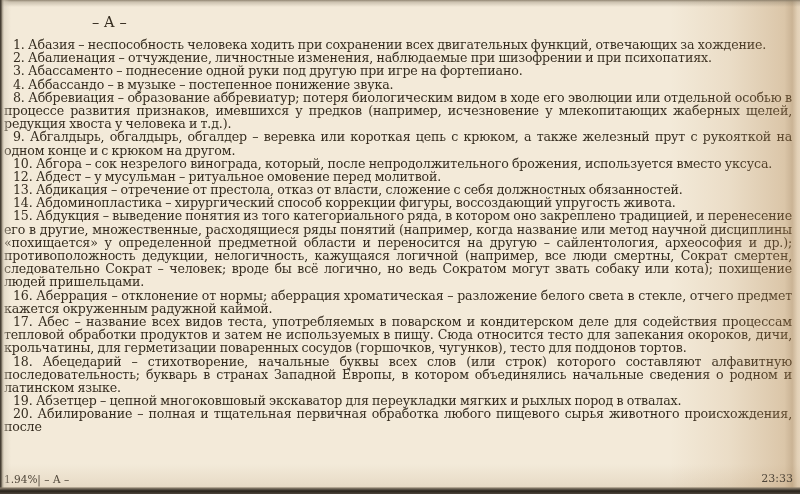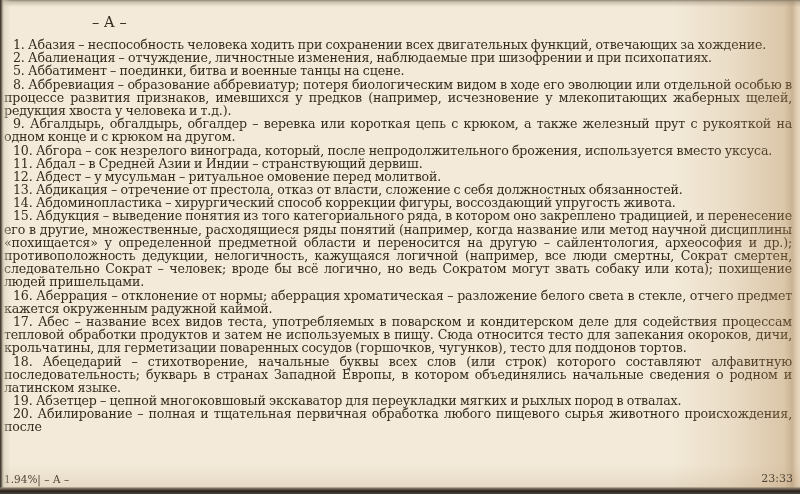--- a/index.html
+++ b/index.html
@@ -76,25 +76,25 @@
 </head>
 <body>
 
 <div class="screen">
 
   <div class="chapter-header">– А –</div>
 
   <div class="text-area">
       <p class="entry">1. Абазия – неспособность человека ходить при сохранении всех двигательных функций, отвечающих за хождение.</p>
       <p class="entry">2. Абалиенация – отчуждение, личностные изменения, наблюдаемые при шизофрении и при психопатиях.</p>
-      <p class="entry">5. Аббатимент – поединки, битва и военные танцы на сцене.</p>
+      <p class="entry">3. Абассаменто – поднесение одной руки под другую при игре на фортепиано.</p>
+      <p class="entry">4. Аббассандо – в музыке – постепенное понижение звука.</p>
       <p class="entry">8. Аббревиация – образование аббревиатур; потеря биологическим видом в ходе его эволюции или отдельной особью в процессе развития признаков, имевшихся у предков (например, исчезновение у млекопитающих жаберных щелей, редукция хвоста у человека и т.д.).</p>
       <p class="entry">9. Абгалдырь, обгалдырь, обгалдер – веревка или короткая цепь с крюком, а также железный прут с рукояткой на одном конце и с крюком на другом.</p>
       <p class="entry">10. Абгора – сок незрелого винограда, который, после непродолжительного брожения, используется вместо уксуса.</p>
-      <p class="entry">11. Абдал – в Средней Азии и Индии – странствующий дервиш.</p>
       <p class="entry">12. Абдест – у мусульман – ритуальное омовение перед молитвой.</p>
       <p class="entry">13. Абдикация – отречение от престола, отказ от власти, сложение с себя должностных обязанностей.</p>
       <p class="entry">14. Абдоминопластика – хирургический способ коррекции фигуры, воссоздающий упругость живота.</p>
       <p class="entry">15. Абдукция – выведение понятия из того категориального ряда, в котором оно закреплено традицией, и перенесение его в другие, множественные, расходящиеся ряды понятий (например, когда название или метод научной дисциплины «похищается» у определенной предметной области и переносится на другую – сайлентология, археософия и др.); противоположность дедукции, нелогичность, кажущаяся логичной (например, все люди смертны, Сократ смертен, следовательно Сократ – человек; вроде бы всё логично, но ведь Сократом могут звать собаку или кота); похищение людей пришельцами.</p>
       <p class="entry">16. Аберрация – отклонение от нормы; аберрация хроматическая – разложение белого света в стекле, отчего предмет кажется окруженным радужной каймой.</p>
       <p class="entry">17. Абес – название всех видов теста, употребляемых в поварском и кондитерском деле для содействия процессам тепловой обработки продуктов и затем не используемых в пищу. Сюда относится тесто для запекания окороков, дичи, крольчатины, для герметизации поваренных сосудов (горшочков, чугунков), тесто для поддонов тортов.</p>
       <p class="entry">18. Абецедарий – стихотворение, начальные буквы всех слов (или строк) которого составляют алфавитную последовательность; букварь в странах Западной Европы, в котором объединялись начальные сведения о родном и латинском языке.</p>
       <p class="entry">19. Абзетцер – цепной многоковшовый экскаватор для переукладки мягких и рыхлых пород в отвалах.</p>
       <p class="entry">20. Абилирование – полная и тщательная первичная обработка любого пищевого сырья животного происхождения, после</p>
     </div>

